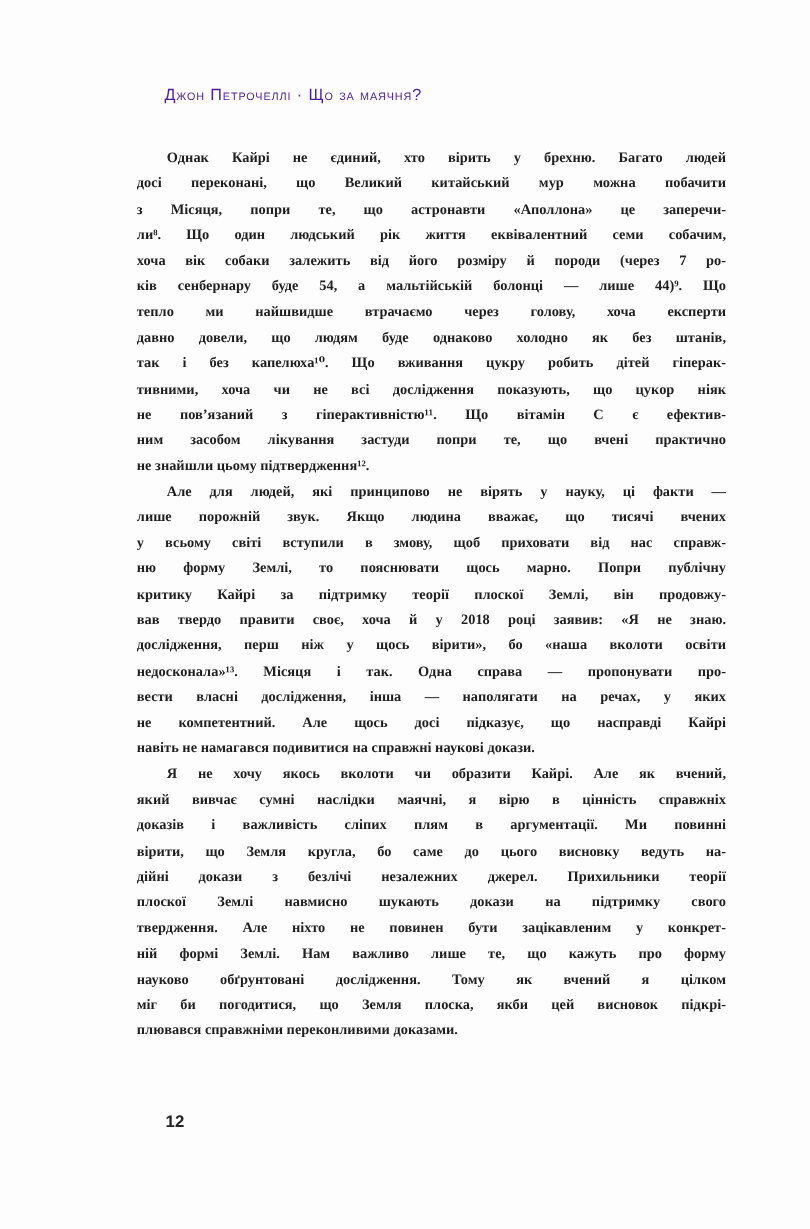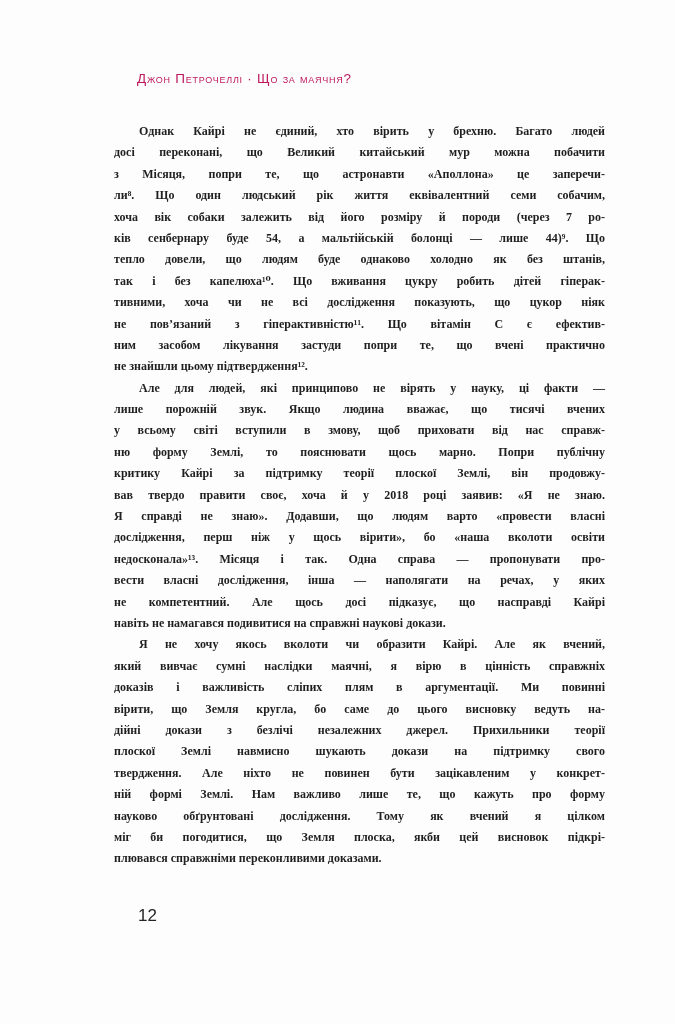--- a/index.html
+++ b/index.html
@@ -20,21 +20,21 @@
     background: #fdfdfd;
   }
   .running-header {
     position: absolute;
     left: 137px;
     top: 71px;
     font-family: "Liberation Sans", "DejaVu Sans", sans-serif;
     font-variant: small-caps;
     font-size: 13.5px;
     letter-spacing: 0.055em;
-    color: #be185d;
+    color: #4c1d95;
     white-space: nowrap;
   }
   .text-block {
     position: absolute;
     left: 114px;
     top: 121px;
     width: 491px;
     color: #1f1f1f;
     font-size: 12px;
     line-height: 21.4px;
@@ -53,57 +53,57 @@
   }
   .line.first {
     text-indent: 25px;
   }
   .line.last {
     text-align-last: left;
   }
   .page-number {
     position: absolute;
     left: 138px;
-    top: 906px;
+    top: 926px;
     font-family: "Liberation Sans", "DejaVu Sans", sans-serif;
-    font-size: 17px;
-    font-weight: 400;
+    font-size: 14px;
+    font-weight: 700;
     color: #242424;
   }
 </style>
 </head>
 <body>
 
 <div class="page">
 
   <div class="running-header">Джон Петрочеллі · Що за маячня?</div>
 
   <div class="text-block">
       <div class="paragraph">
         <div class="line first">Однак Кайрі не єдиний, хто вірить у брехню. Багато людей</div>
         <div class="line">досі переконані, що Великий китайський мур можна побачити</div>
         <div class="line">з Місяця, попри те, що астронавти «Аполлона» це заперечи-</div>
         <div class="line">ли⁸. Що один людський рік життя еквівалентний семи собачим,</div>
         <div class="line">хоча вік собаки залежить від його розміру й породи (через 7 ро-</div>
         <div class="line">ків сенбернару буде 54, а мальтійській болонці — лише 44)⁹. Що</div>
-        <div class="line">тепло довели, що людям буде однаково холодно як без штанів,</div>
+        <div class="line">тепло ми найшвидше втрачаємо через голову, хоча експерти</div>
+        <div class="line">давно довели, що людям буде однаково холодно як без штанів,</div>
         <div class="line">так і без капелюха¹⁰. Що вживання цукру робить дітей гіперак-</div>
         <div class="line">тивними, хоча чи не всі дослідження показують, що цукор ніяк</div>
         <div class="line">не пов’язаний з гіперактивністю¹¹. Що вітамін С є ефектив-</div>
         <div class="line">ним засобом лікування застуди попри те, що вчені практично</div>
         <div class="line last">не знайшли цьому підтвердження¹².</div>
       </div>
       <div class="paragraph">
         <div class="line first">Але для людей, які принципово не вірять у науку, ці факти —</div>
         <div class="line">лише порожній звук. Якщо людина вважає, що тисячі вчених</div>
         <div class="line">у всьому світі вступили в змову, щоб приховати від нас справж-</div>
         <div class="line">ню форму Землі, то пояснювати щось марно. Попри публічну</div>
         <div class="line">критику Кайрі за підтримку теорії плоскої Землі, він продовжу-</div>
         <div class="line">вав твердо правити своє, хоча й у 2018 році заявив: «Я не знаю.</div>
-        <div class="line">Я справді не знаю». Додавши, що людям варто «провести власні</div>
         <div class="line">дослідження, перш ніж у щось вірити», бо «наша вколоти освіти</div>
         <div class="line">недосконала»¹³. Місяця і так. Одна справа — пропонувати про-</div>
         <div class="line">вести власні дослідження, інша — наполягати на речах, у яких</div>
         <div class="line">не компетентний. Але щось досі підказує, що насправді Кайрі</div>
         <div class="line last">навіть не намагався подивитися на справжні наукові докази.</div>
       </div>
       <div class="paragraph">
         <div class="line first">Я не хочу якось вколоти чи образити Кайрі. Але як вчений,</div>
         <div class="line">який вивчає сумні наслідки маячні, я вірю в цінність справжніх</div>
         <div class="line">доказів і важливість сліпих плям в аргументації. Ми повинні</div>

